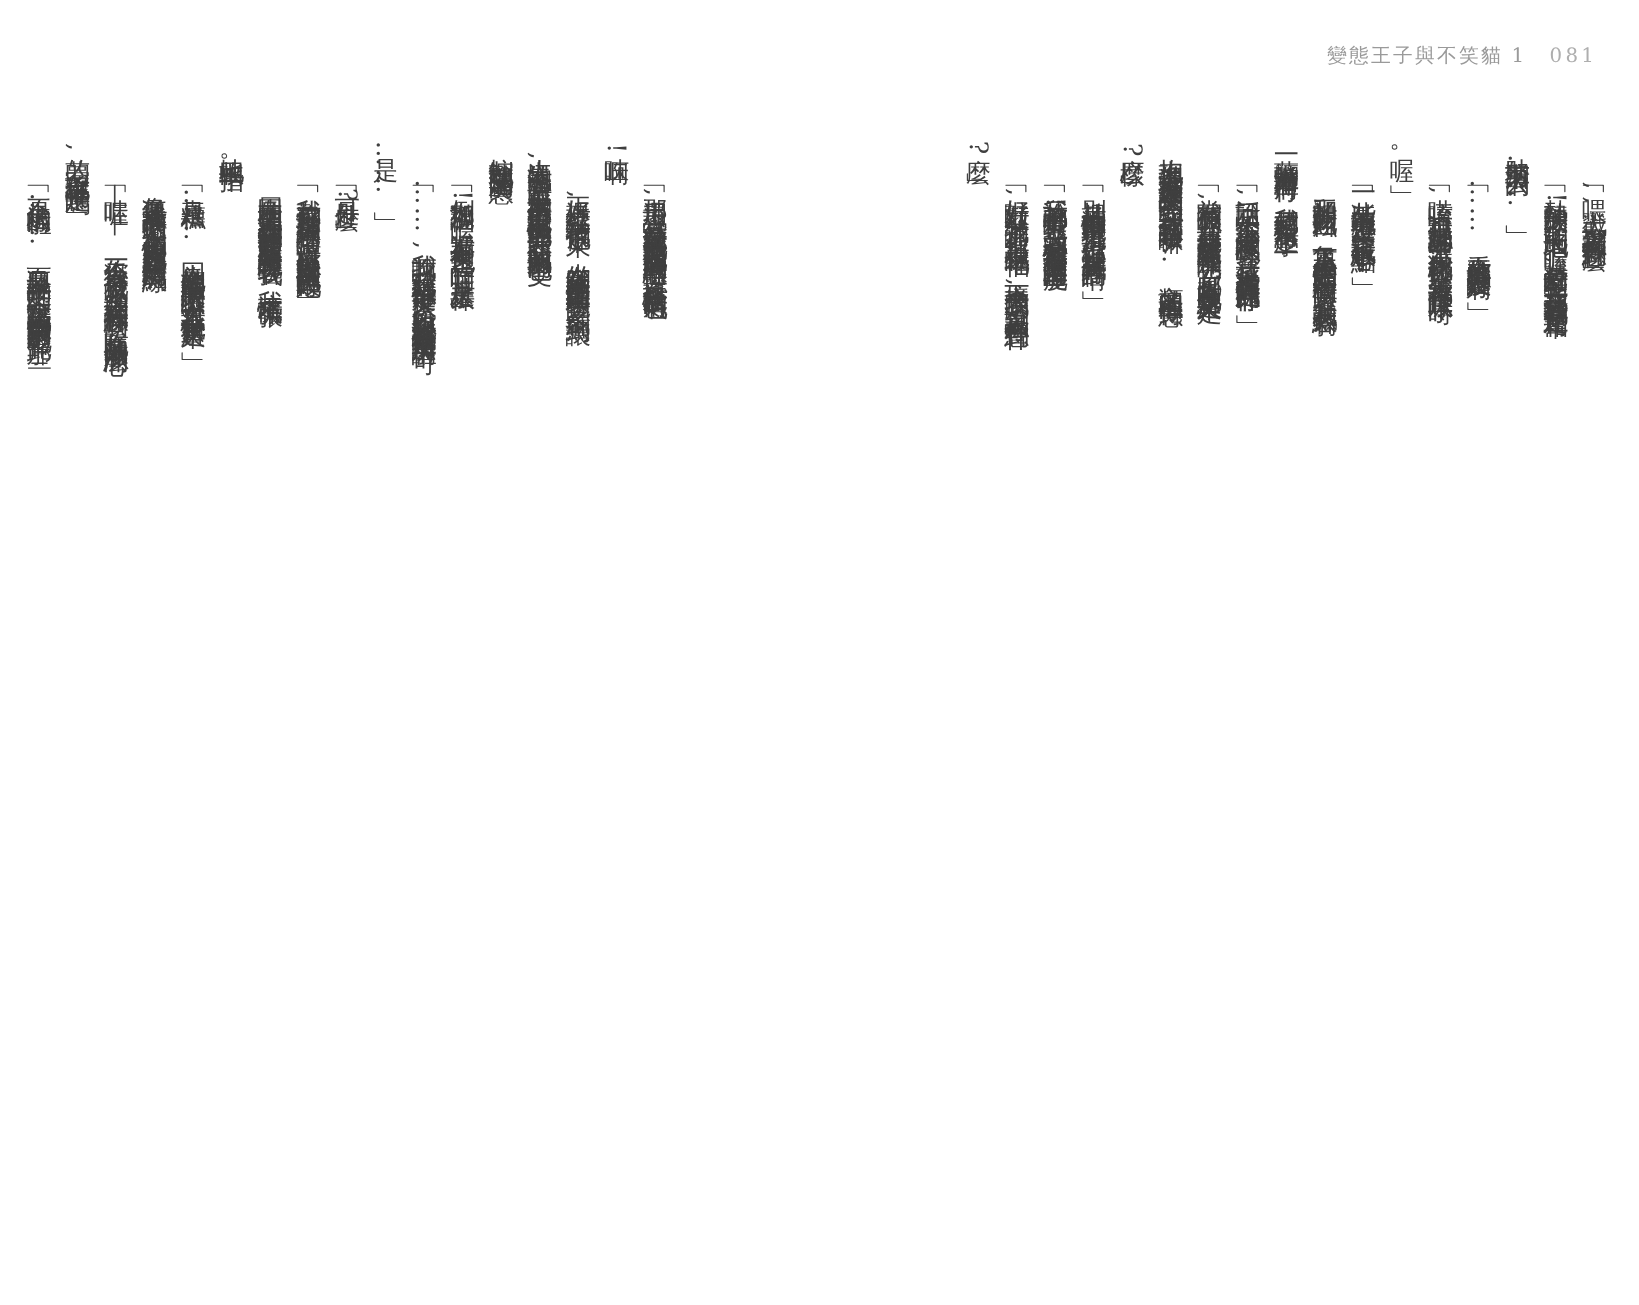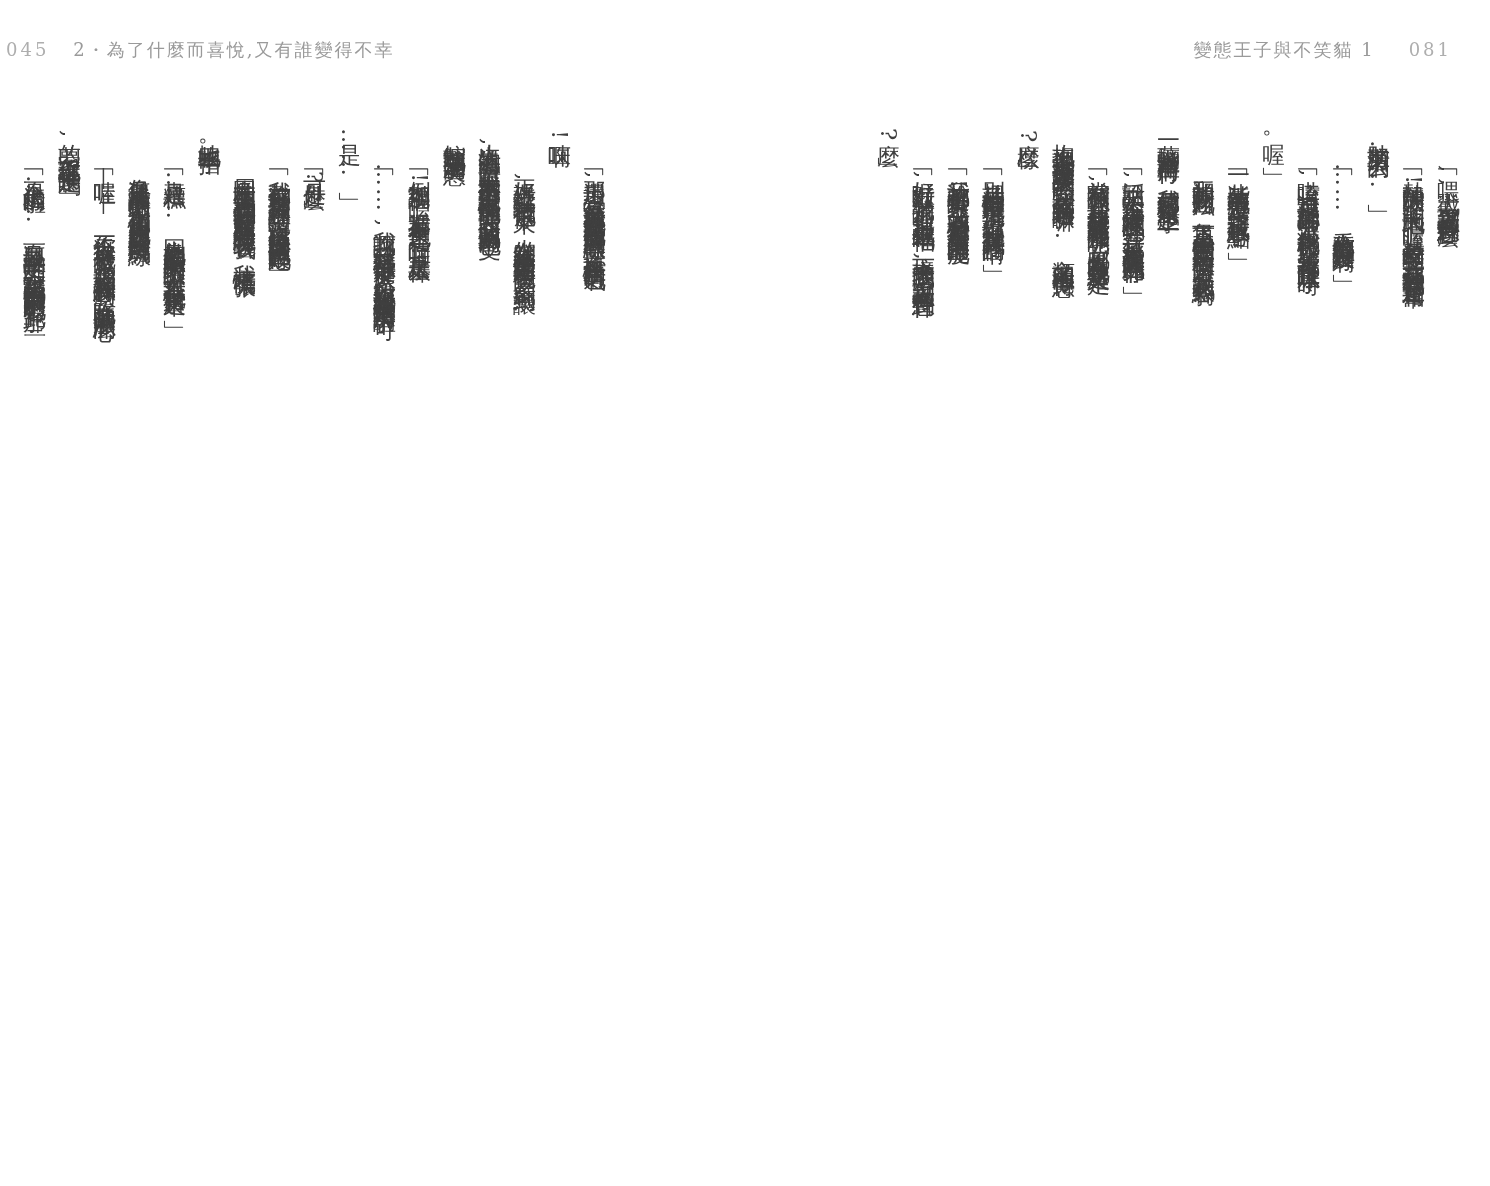--- a/index.html
+++ b/index.html
@@ -22,21 +22,21 @@
     position: absolute;
     top: 38px;
     display: flex;
     align-items: baseline;
     font-size: 18px;
     color: #9a9a9a;
     letter-spacing: 2px;
     white-space: nowrap;
   }
   .running-head.left  { left: 6px;  gap: 24px; }
-  .running-head.right { right: 38px; gap: 34px; }
+  .running-head.right { right: 38px; gap: 21px; }
   .folio { color: #aeaeae; font-size: 18px; letter-spacing: 3px; }
   
   .page {
     position: absolute;
     top: 126px;
     height: 1008px;
     writing-mode: vertical-rl;
     text-orientation: mixed;
     color: #3f3f3f;
   }
@@ -49,24 +49,20 @@
     margin-left: 12px;
     white-space: nowrap;
   }
   .col.indent { text-indent: 1.5em; }
 </style>
 </head>
 <body>
 
 <div class="spread">
 
-  <div class="running-head left">
-    <span class="folio">045</span>
-    <span>2・為了什麼而喜悅,又有誰變得不幸</span>
-  </div>
 
   <div class="running-head right">
     <span>變態王子與不笑貓 1</span>
     <span class="folio">081</span>
   </div>
 
   <div class="page right" id="right-page">
       <div class="col indent">「喂,戳太,說到夏天你會想到什麼?」</div>
       <div class="col indent">「熱辣辣的太陽!乾涸的大地!喔喔,親愛的母星啊,我在這裡發誓我們一定會互相幫</div>
       <div class="col">助努力活下去的……」</div>

